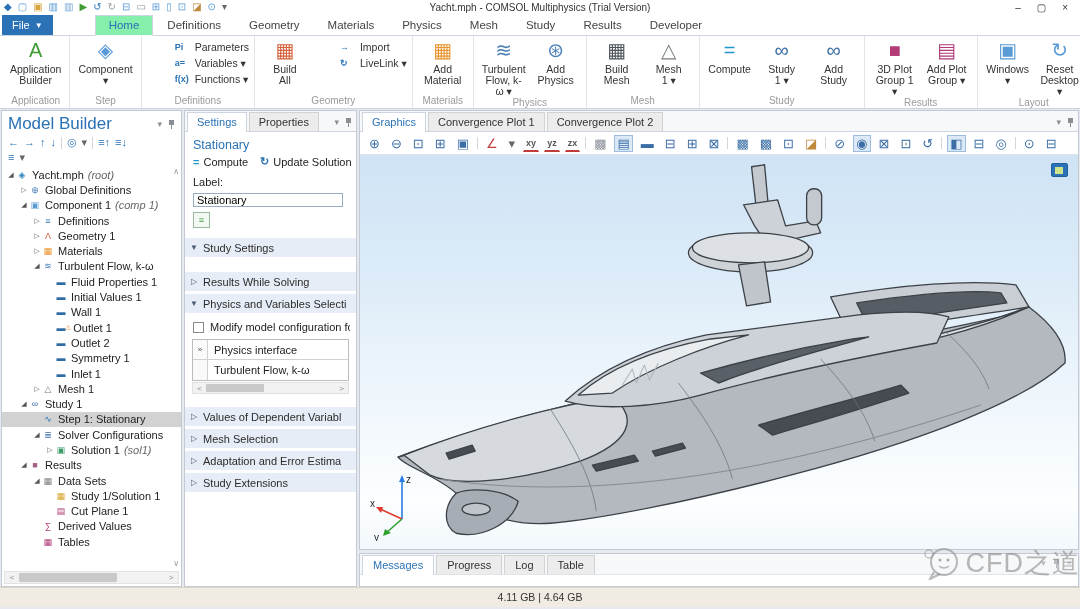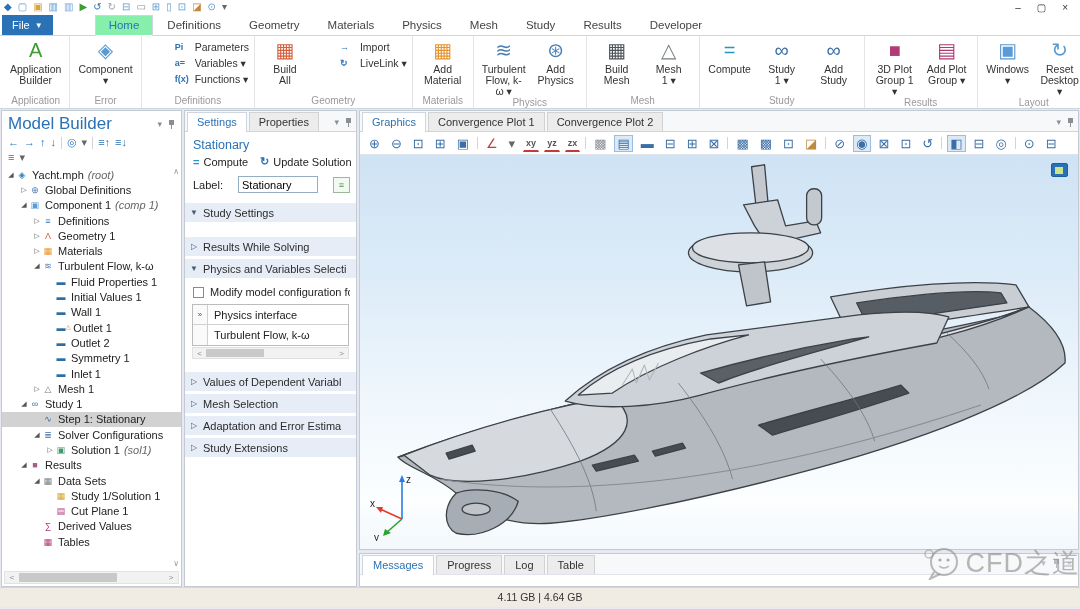--- a/index.html
+++ b/index.html
@@ -62,21 +62,21 @@
   .paneltabs { height:21px; display:flex; align-items:flex-end; border-bottom:1px solid #cdd5e0; background:#f7f8fa; padding-left:2px; }
   .paneltabs .tab { font-size:11px; color:#333; background:#ececec; border:1px solid #d2d2d2; border-bottom:none;
     padding:3px 9px 3px; margin-right:2px; }
   .paneltabs .tab.active { background:#fff; color:#2a72b5; border-color:#cdd5e0; margin-bottom:-1px; padding-bottom:4px; }
 
   .set-body { flex:1; overflow:hidden; font-size:11px; }
   .set-title { color:#2a72b5; font-size:12.5px; margin:6px 0 3px 8px; }
   .set-actions { display:flex; gap:12px; margin:0 0 8px 8px; align-items:center; }
   .set-actions .act { display:flex; gap:4px; align-items:center; color:#222; }
   .set-actions .aicon { font-weight:bold; }
-  .label-row { display:flex; align-items:center; gap:15px; margin:0 6px 10px 8px; }
+  .label-row { display:flex; align-items:flex-start; gap:5px; margin:0 6px 10px 8px;flex-direction:column; }
   .label-row input { flex:1; height:17px; border:1px solid #97adc6; font-size:11px; padding:0 3px;
     font-family:"Liberation Sans",sans-serif; min-width:0; }
   .rename-btn { width:17px; height:16px; border:1px solid #9cb89c; background:#f2f8f2; color:#3f9c35;
     font-size:9px; display:flex; align-items:center; justify-content:center; }
   .sect { height:19px; background:#e7edf6; display:flex; align-items:center; margin-top:3px; color:#2b2b2b; }
   .sect .sarr { width:18px; text-align:center; font-size:8px; color:#4a5a75; }
   .sect-gap { height:12px; }
   .chk-row { display:flex; align-items:center; gap:6px; margin:8px 6px 6px 8px; }
   .chk { width:11px; height:11px; border:1px solid #8a8a8a; background:#fff; flex:none; }
   .stable { margin:2px 7px 0; border:1px solid #bcbcbc; }
@@ -128,20 +128,21 @@
       <span class="ticon" style="color: rgb(154, 160, 166);">↻</span>
       <span class="ticon" style="color: rgb(91, 155, 213);">⊟</span>
       <span class="ticon" style="color: rgb(138, 144, 153);">▭</span>
       <span class="ticon" style="color: rgb(91, 155, 213);">⊞</span>
       <span class="ticon" style="color: rgb(91, 155, 213);">▯</span>
       <span class="ticon" style="color: rgb(91, 155, 213);">⊡</span>
       <span class="ticon" style="color: rgb(192, 138, 62);">◪</span>
       <span class="ticon" style="color: rgb(91, 155, 213);">⊙</span>
       <span class="ticon" style="color: rgb(102, 102, 102);">▾</span>
     </div>
+  <div class="win-title">Yacht.mph - COMSOL Multiphysics (Trial Version)</div>
   <div class="win-controls">
     <span>–</span>
     <span>▢</span>
     <span>×</span>
   </div>
 </div>
 
 <div class="tabrow">
   <div class="file-btn">
     <span>File</span>
@@ -172,21 +173,21 @@
       <div class="rgroup-label">Application</div>
     </div>
     <div class="rgroup">
       <div class="rgroup-items">
         <div class="rbtn">
           <div class="ric" style="color: rgb(91, 155, 213);">◈</div>
           <div>Component</div>
           <div>▾</div>
         </div>
       </div>
-      <div class="rgroup-label">Error</div>
+      <div class="rgroup-label">Step</div>
     </div>
     <div class="rgroup">
       <div class="rgroup-items">
         <div class="rstack">
           <div class="rsmall">
             <span class="pre">Pi</span>
             <span>Parameters</span>
           </div>
           <div class="rsmall">
             <span class="pre">a=</span>

